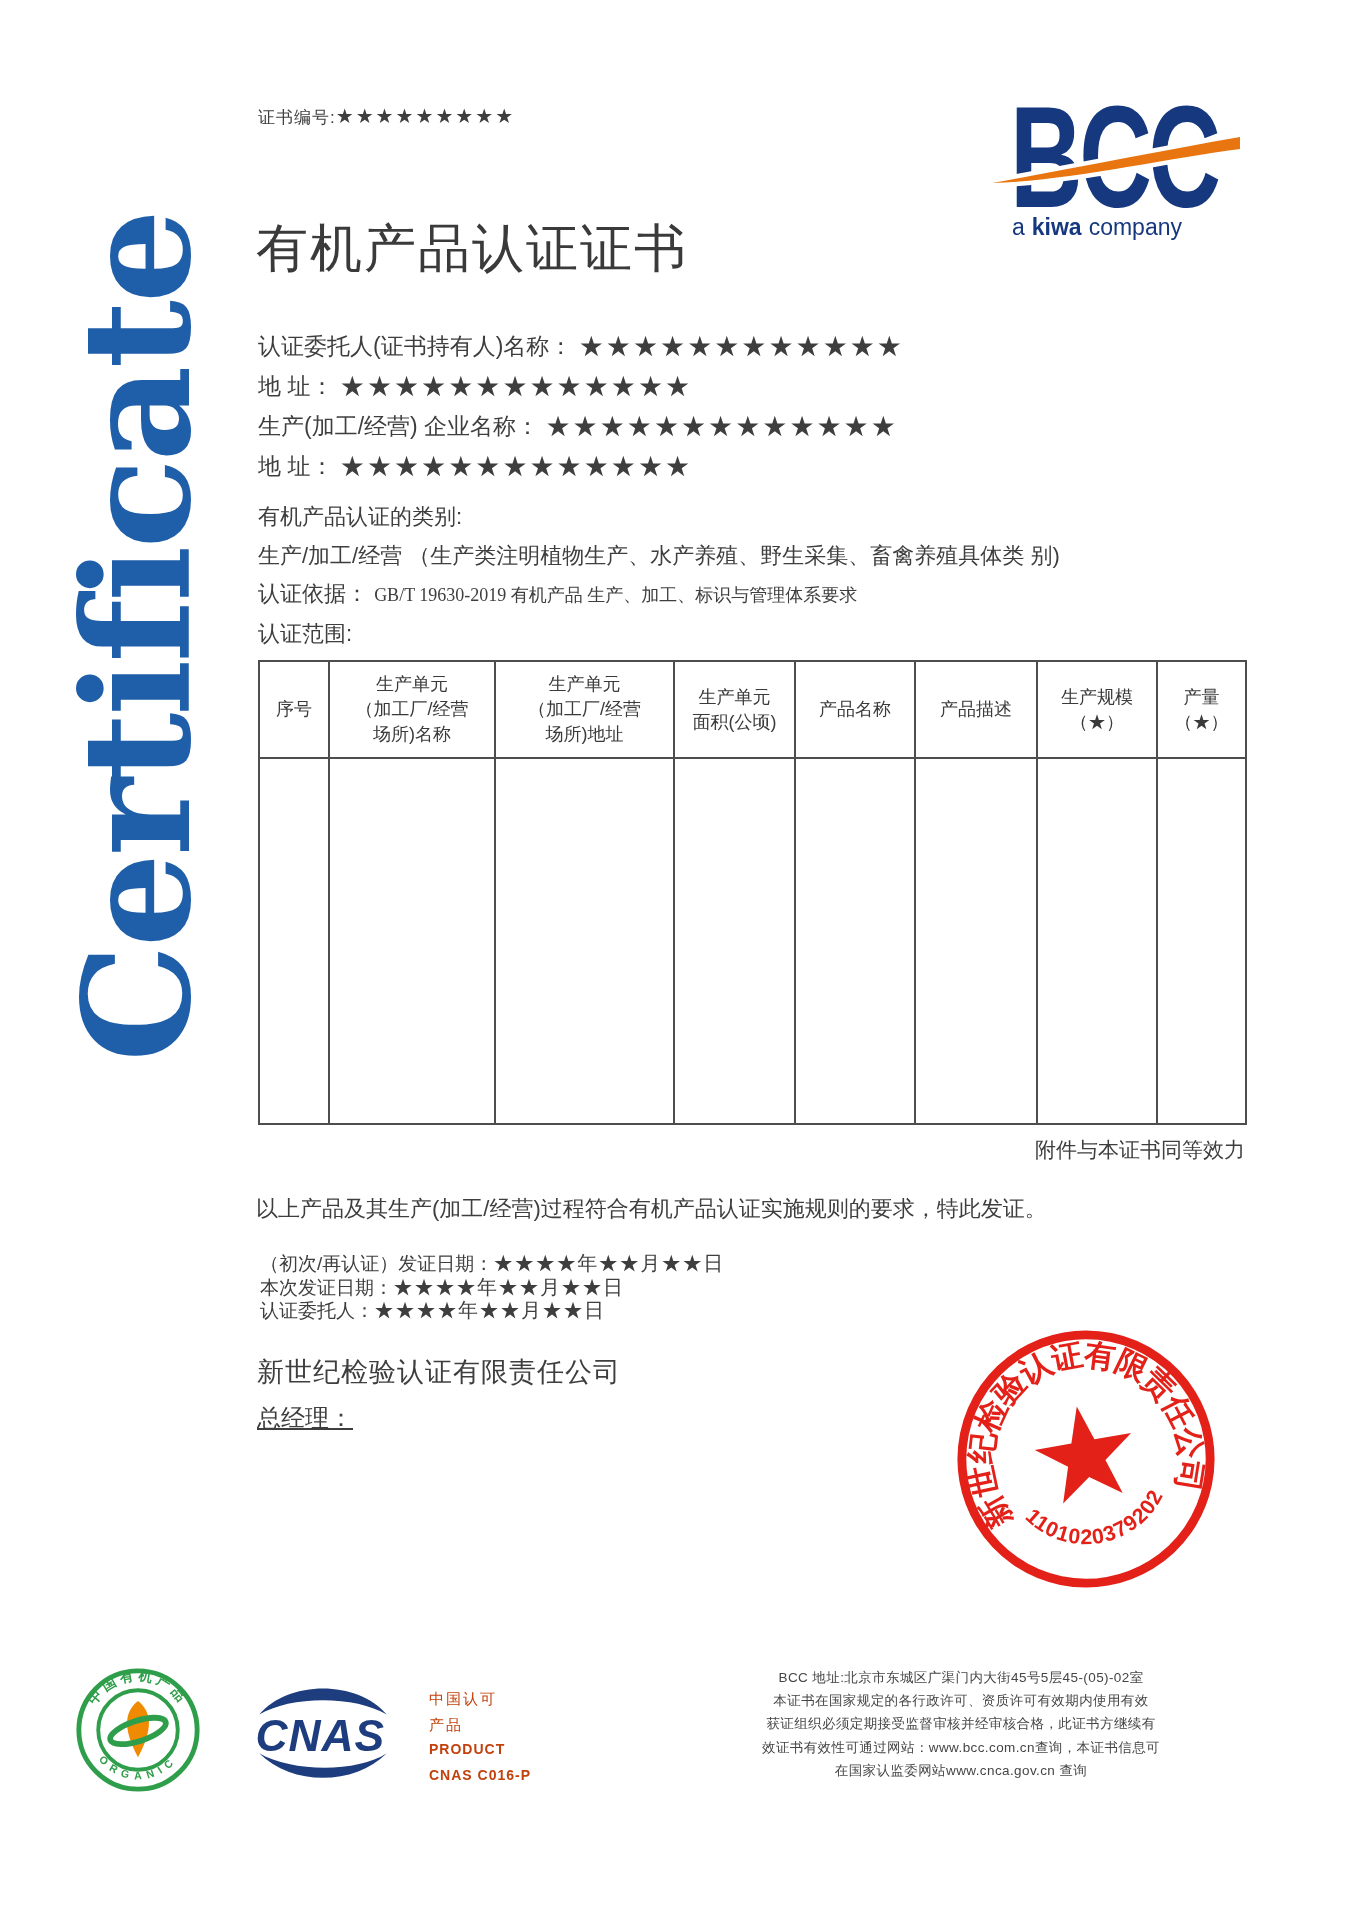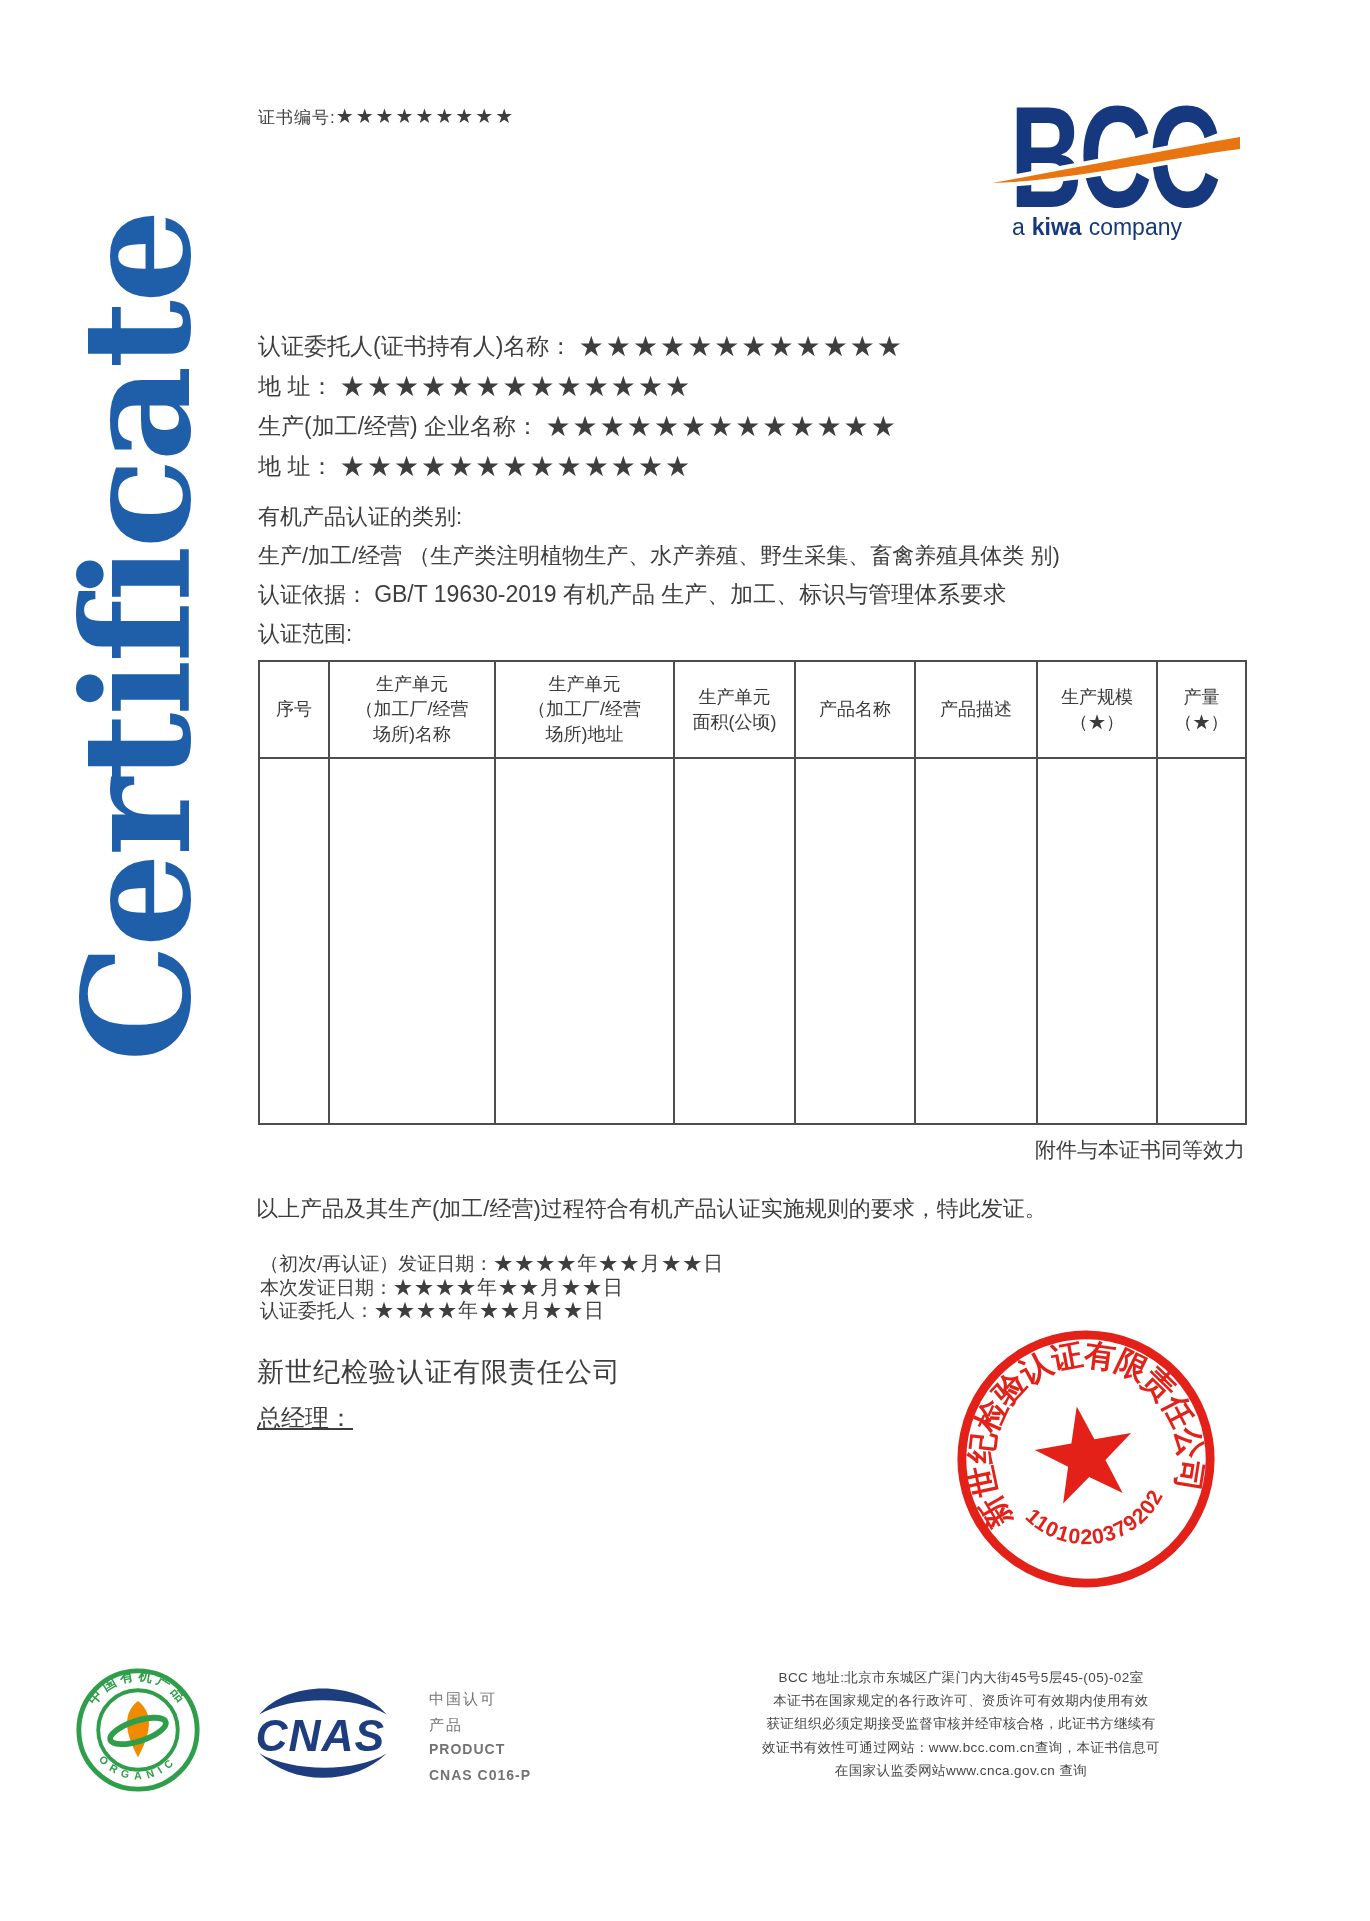--- a/index.html
+++ b/index.html
@@ -17,35 +17,35 @@
     letter-spacing:-3px;color:var(--blue);white-space:nowrap;
   }
   .cert-no{position:absolute;left:258px;top:104px;font-size:17px;letter-spacing:1px;}
   .cert-no .stars{font-size:20px;letter-spacing:2px;}
   .bcc-logo{position:absolute;left:990px;top:95px;width:250px;height:145px;}
   .doc-title{position:absolute;left:256px;top:214px;font-size:52px;font-weight:500;color:#3a3a3a;letter-spacing:2px;}
   .fields{position:absolute;left:258px;top:330px;}
   .field-line{height:40px;font-size:23px;white-space:nowrap;}
   .field-line .stars{font-size:28px;letter-spacing:2px;vertical-align:-2px;}
   .category{position:absolute;left:258px;top:498px;font-size:22px;line-height:38.5px;white-space:nowrap;}
-  .basis-value{font-family:Liberation Sans, sans-serif;font-size:23px;}
+  .basis-value{font-family:Liberation Serif, serif;font-size:18px;}
   .scope-table{position:absolute;left:258px;top:660px;width:987px;border-collapse:collapse;table-layout:fixed;}
   .scope-table th,.scope-table td{border:2px solid #4d4d4d;padding:0;}
   .scope-table th{font-size:18px;font-weight:normal;color:#3a3a3a;text-align:center;vertical-align:middle;height:95px;white-space:pre-line;line-height:25px;}
   .scope-table td{height:364px;background:#fff;}
   .attachment-note{position:absolute;left:258px;top:1136px;width:987px;text-align:right;font-size:21px;}
   .statement{position:absolute;left:256px;top:1194px;font-size:22px;white-space:nowrap;}
   .dates{position:absolute;left:260px;top:1252px;font-size:19px;line-height:23.5px;}
   .dates .stars{font-size:20px;letter-spacing:1px;}
   .company-name{position:absolute;left:257px;top:1354px;font-size:27px;letter-spacing:1px;}
   .manager{position:absolute;left:257px;top:1402px;font-size:24px;text-decoration:underline;}
   .stamp{position:absolute;left:953px;top:1326px;width:266px;height:266px;transform:rotate(-10deg);}
   .organic-logo{position:absolute;left:74px;top:1666px;width:128px;height:128px;}
   .cnas-logo{position:absolute;left:246px;top:1676px;width:154px;height:112px;}
-  .accreditation{position:absolute;left:429px;top:1686px;font-size:15px;line-height:25.5px;letter-spacing:2px;color:#737373;}
+  .accreditation{position:absolute;left:429px;top:1686px;font-size:15px;line-height:25.5px;letter-spacing:2px;color:#c2410c;}
   .accreditation .bold-line{font-weight:bold;letter-spacing:1px;font-size:14px;}
   .legal{position:absolute;left:762px;top:1666px;font-size:13.5px;line-height:23.2px;color:#454545;letter-spacing:0.4px;text-align:center;}
   
   .navy-fill{fill:var(--navy);}
   .orange-fill{fill:var(--orange);}
   .red-stroke{stroke:var(--red);}
   .red-fill{fill:var(--red);}
   .green-stroke{stroke:var(--green);}
   .green-fill{fill:var(--green);}
   .cnas-fill{fill:var(--cnas_blue);}
@@ -63,20 +63,21 @@
 
   <svg class="bcc-logo" viewBox="0 0 250 145" xmlns="http://www.w3.org/2000/svg">
     <g transform="translate(20,112) scale(0.9,1.3)">
       <text x="0" y="0" font-size="112" font-weight="bold" letter-spacing="-4" class="navy-fill" style="font-family:'Liberation Sans',sans-serif">BCC</text>
     </g>
     <path d="M2,88 C80,74 170,56 250,42 L250,54 C172,64 78,86 2,88 Z" fill="#ffffff" stroke="#ffffff" stroke-width="9"></path>
     <path d="M2,88 C80,74 170,56 250,42 L250,54 C172,64 78,86 2,88 Z" class="orange-fill"></path>
     <text x="22" y="140" font-size="23" class="navy-fill" style="font-family:'Liberation Sans',sans-serif"><tspan>a</tspan><tspan dx="7" font-weight="bold">kiwa</tspan><tspan dx="7">company</tspan></text>
   </svg>
 
+  <div class="doc-title">有机产品认证证书</div>
 
   <div class="fields">
     <div class="field-line">
       <span>认证委托人(证书持有人)名称：</span> <span class="stars">★★★★★★★★★★★★</span>
     </div>
     <div class="field-line">
       <span>地  址：</span> <span class="stars">★★★★★★★★★★★★★</span>
     </div>
     <div class="field-line">
       <span>生产(加工/经营)  企业名称：</span> <span class="stars">★★★★★★★★★★★★★</span>

